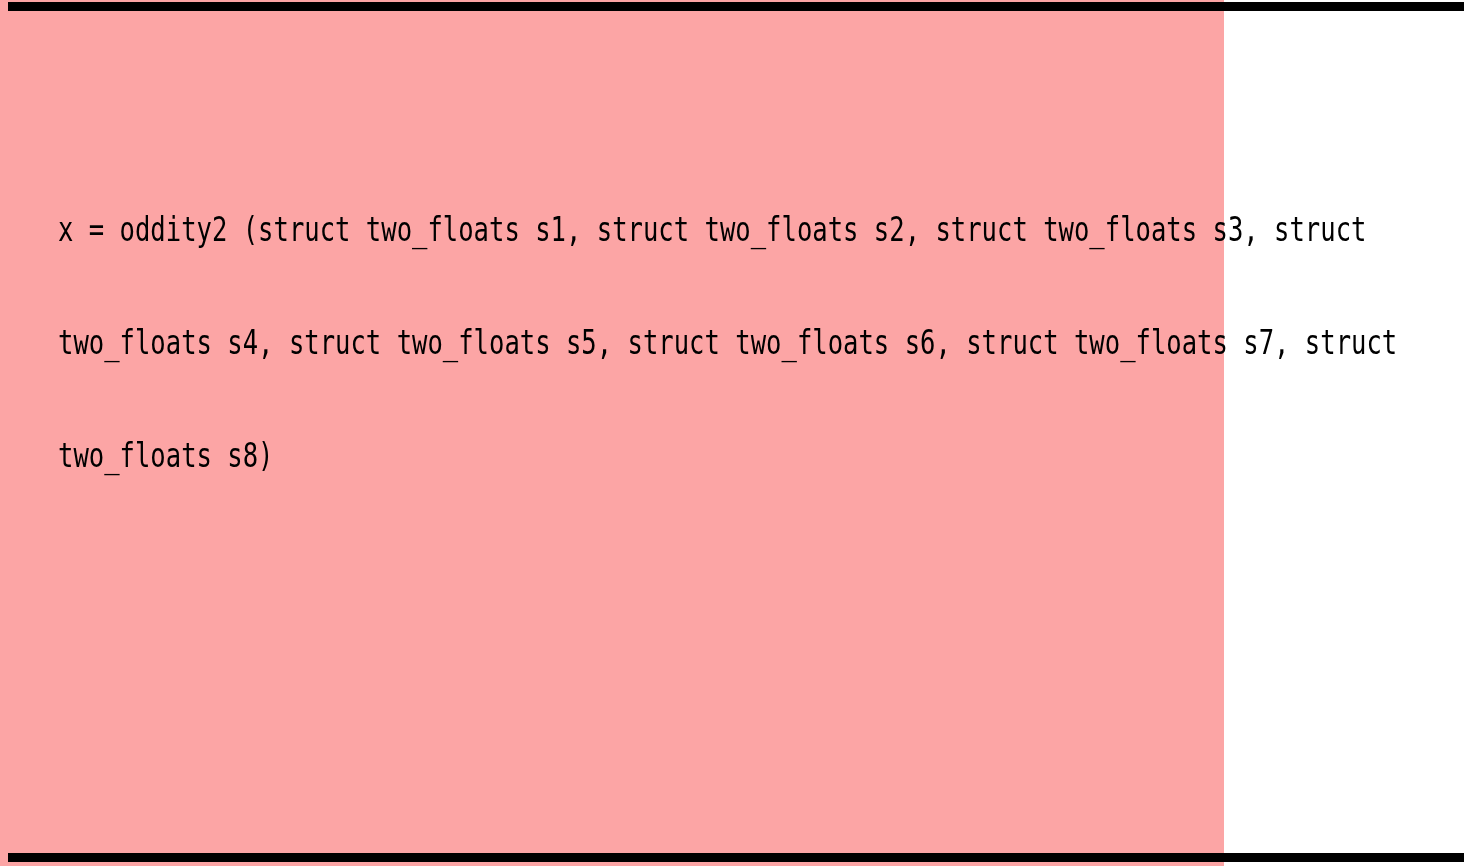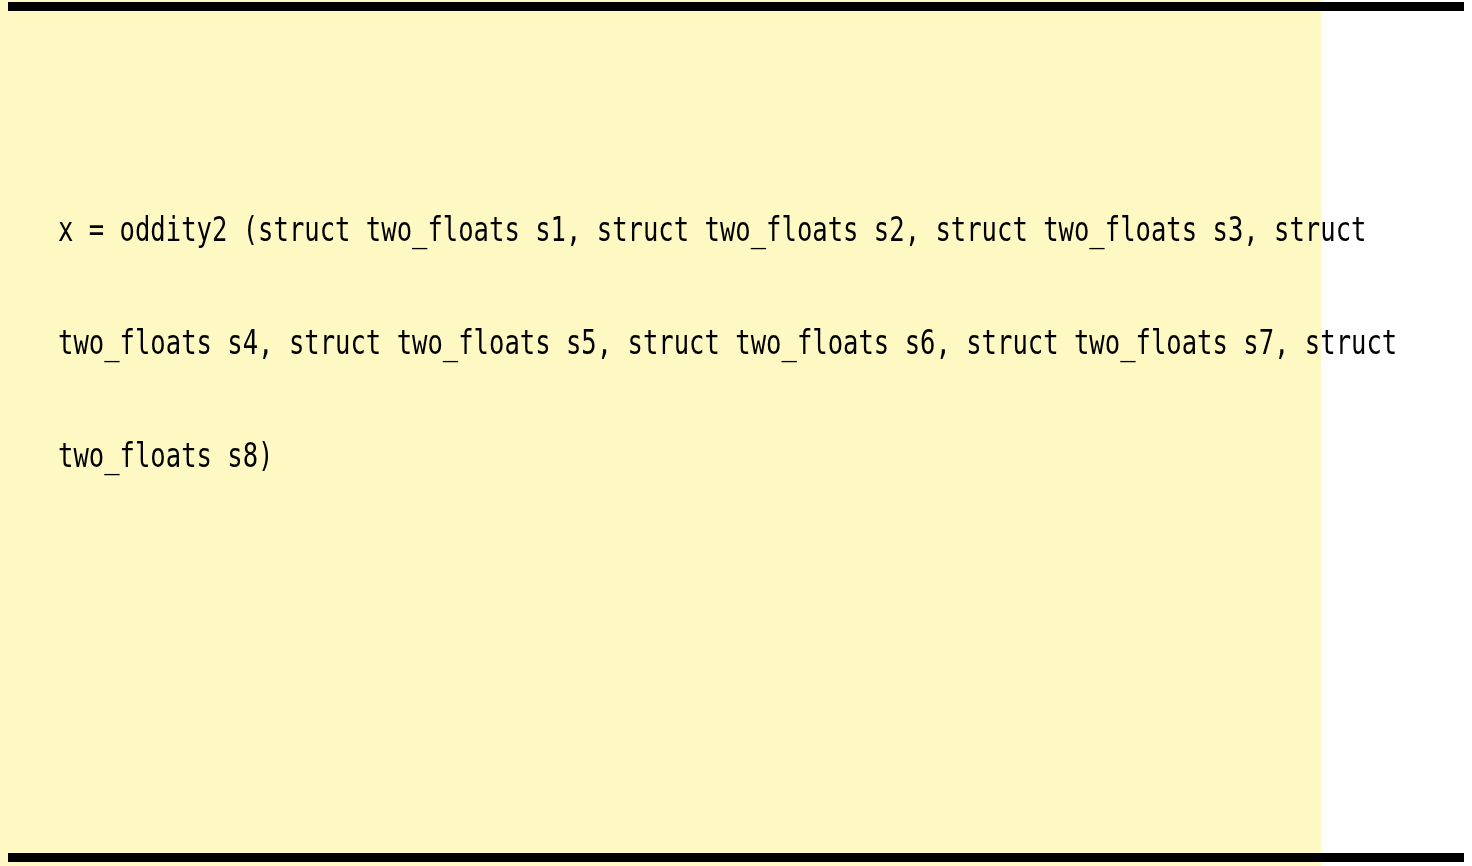--- a/index.html
+++ b/index.html
@@ -5,23 +5,23 @@
   * { margin: 0; padding: 0; box-sizing: border-box; }
   html, body {
     width: 1472px;
     height: 866px;
     background: #ffffff;
     overflow: hidden;
     font-family: "DejaVu Sans Mono", "Liberation Mono", monospace;
   }
   .page {
     position: relative;
-    width: 1321px;
+    width: 1224px;
     height: 866px;
-    background: #fef9c3;
+    background: #fca5a5;
     text-decoration: underline;
   }
   .rule {
     position: absolute;
     left: 8px;
     width: 1456px;
     height: 9px;
     background: #000000;
   }
   .rule.top { top: 2px; }

